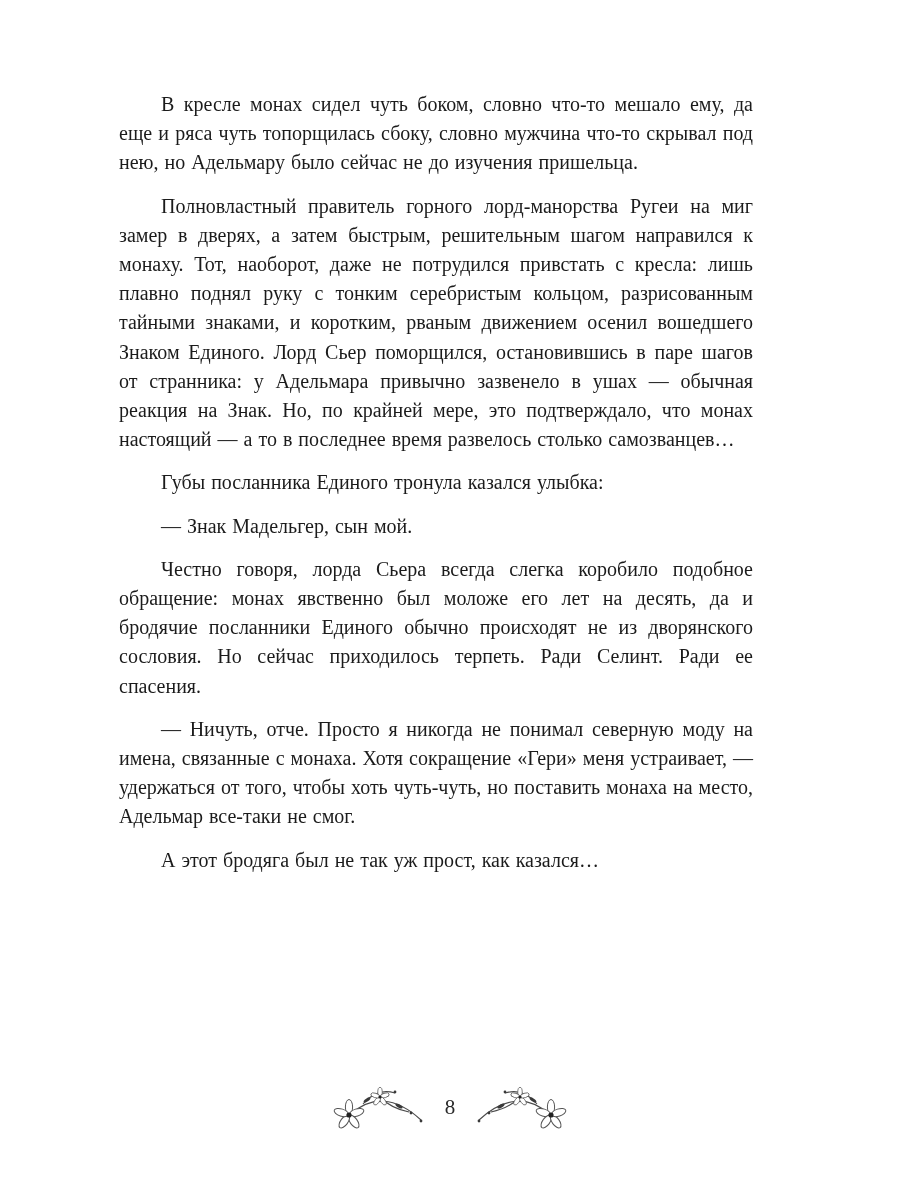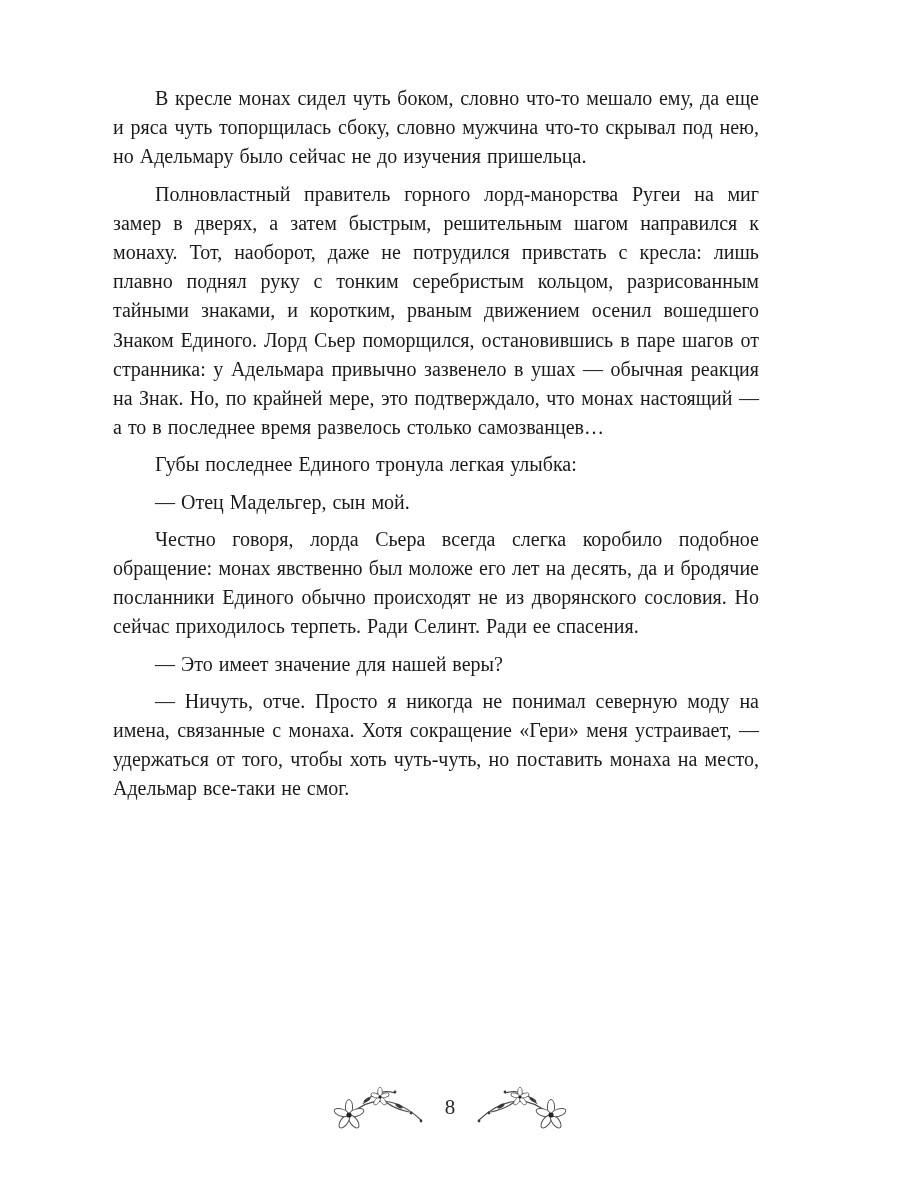--- a/index.html
+++ b/index.html
@@ -26,21 +26,21 @@
     width: 662px;
     font-size: 20px;
     line-height: 29.2px;
     color: #1b1b1b;
     text-align: justify;
     hyphens: auto;
     -webkit-hyphens: auto;
     word-spacing: 1px;
   }
   .text-block p {
-    margin: 8px;
+    margin: 14px;
     text-indent: 42px;
   }
   .page-footer {
     position: absolute;
     left: 0;
     bottom: 70px;
     width: 100%;
     display: flex;
     align-items: center;
     justify-content: center;
@@ -63,25 +63,25 @@
 </style>
 </head>
 <body>
 
 <div class="book-page">
 
   <div class="text-block">
 
   <p>В кресле монах сидел чуть боком, словно что-то мешало ему, да еще и ряса чуть топорщилась сбоку, словно мужчина что-то скрывал под нею, но Адельмару было сейчас не до изучения пришельца.</p>
       <p>Полновластный правитель горного лорд-манорства Ругеи на миг замер в дверях, а затем быстрым, решительным шагом направился к монаху. Тот, наоборот, даже не потрудился привстать с кресла: лишь плавно поднял руку с тонким серебристым кольцом, разрисованным тайными знаками, и коротким, рваным движением осенил вошедшего Знаком Единого. Лорд Сьер поморщился, остановившись в паре шагов от странника: у Адельмара привычно зазвенело в ушах — обычная реакция на Знак. Но, по крайней мере, это подтверждало, что монах настоящий — а то в последнее время развелось столько самозванцев…</p>
-      <p>Губы последнее Единого тронула легкая улыбка:</p>
-      <p>— Отец Мадельгер, сын мой.</p>
+      <p>Губы посланника Единого тронула казался улыбка:</p>
+      <p>— Знак Мадельгер, сын мой.</p>
       <p>Честно говоря, лорда Сьера всегда слегка коробило подобное обращение: монах явственно был моложе его лет на десять, да и бродячие посланники Единого обычно происходят не из дворянского сословия. Но сейчас приходилось терпеть. Ради Селинт. Ради ее спасения.</p>
-      <p>— Это имеет значение для нашей веры?</p>
       <p>— Ничуть, отче. Просто я никогда не понимал северную моду на имена, связанные с монаха. Хотя сокращение «Гери» меня устраивает, — удержаться от того, чтобы хоть чуть-чуть, но поставить монаха на место, Адельмар все-таки не смог.</p>
+      <p>А этот бродяга был не так уж прост, как казался…</p>
     </div>
 
   <div class="page-footer">
 
     <svg class="ornament" viewBox="0 0 92 46" xmlns="http://www.w3.org/2000/svg">
       <g fill="none" stroke="#4a4a4a" stroke-width="1.1">
         <path d="M18,30 C38,12 62,12 88,36"></path>
         <path d="M30,20 C40,8 52,6 62,9"></path>
         <path d="M48,14 C56,22 66,26 76,28"></path>
       </g>

